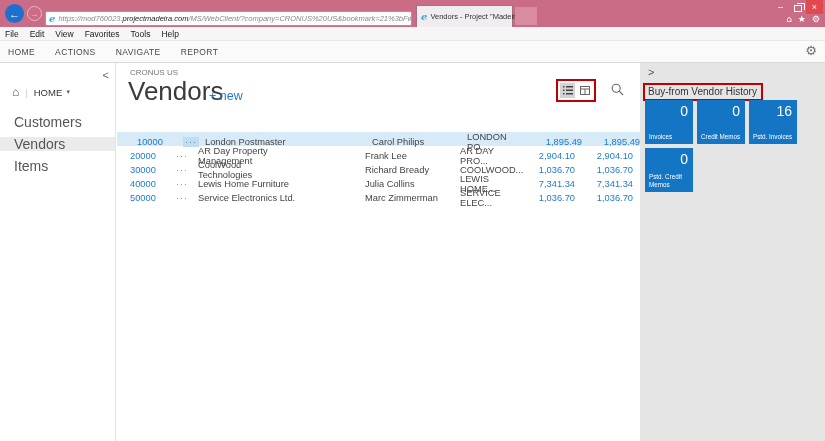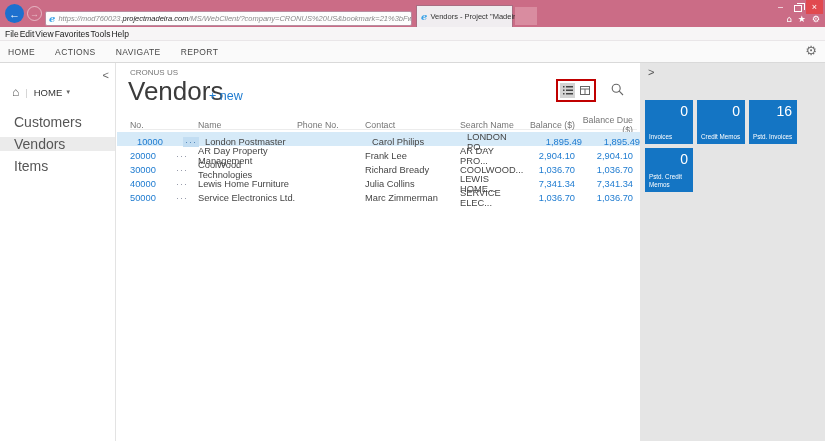--- a/index.html
+++ b/index.html
@@ -21,21 +21,21 @@
   .newtab { position:absolute; top:7px; left:515px; width:22px; height:18px; background:#d98ca0; }
   .win-controls { position:absolute; top:0; right:2px; display:flex; align-items:flex-start; }
   .win-btn { width:17px; height:14px; display:flex; align-items:center; justify-content:center; color:#fff; font-size:9px; }
   .win-close { background:#e1494f; }
   .restore-glyph { position:relative; width:8px; height:7px; border:1px solid #fff; margin-top:2px; }
   .restore-glyph::before { content:""; position:absolute; left:2px; top:-3px; width:7px; height:6px; border:1px solid #fff; border-bottom:none; border-left:none; }
   .chrome-icons { position:absolute; top:14px; right:5px; display:flex; gap:6px; color:#fff; font-size:9px; }
   .chrome-icons span { font-family:"DejaVu Sans",sans-serif; }
 
   
-  .menubar { position:absolute; top:27px; left:0; width:825px; height:14px; background:#f7f5f6; border-bottom:1px solid #e9e6e8; display:flex; align-items:center; gap:1px; padding-left:5px; font-size:8.5px; color:#1a1a1a; }
+  .menubar { position:absolute; top:27px; left:0; width:825px; height:14px; background:#f7f5f6; border-bottom:1px solid #e9e6e8; display:flex; align-items:center; gap:11px; padding-left:5px; font-size:8.5px; color:#1a1a1a; }
 
   
   .ribbon { position:absolute; top:41px; left:0; width:825px; height:22px; background:#fafafa; border-bottom:1px solid #d9d9d9; display:flex; align-items:center; gap:20px; padding-left:8px; font-size:8.5px; letter-spacing:.4px; color:#474747; }
   .ribbon .gear-right { position:absolute; right:8px; top:2px; font-size:13px; color:#6e6e6e; letter-spacing:0; }
 
   
   .sidebar { position:absolute; top:63px; left:0; width:116px; height:378px; background:#fff; border-right:1px solid #e3e3e3; }
   .collapse { position:absolute; top:6px; right:6px; font-size:11px; color:#666; }
   .home-row { position:absolute; top:22px; left:12px; display:flex; align-items:center; font-size:9.5px; color:#333; }
   .home-row .house { font-size:12px; color:#555; margin-right:6px; }
@@ -177,30 +177,20 @@
       </div>
     </div>
 
     <div class="search-btn">
       <svg width="13" height="13" viewBox="0 0 13 13">
           <circle cx="5.2" cy="5.2" r="4" fill="none" stroke="#666" stroke-width="1.1"></circle>
           <line x1="8.2" y1="8.2" x2="12" y2="12" stroke="#666" stroke-width="1.1"></line>
         </svg>
     </div>
 
-    <div class="grid-hdr">
-      <span>No.</span>
-      <span></span>
-      <span>Name</span>
-      <span>Phone No.</span>
-      <span>Contact</span>
-      <span>Search Name</span>
-      <span class="c-right">Balance ($)</span>
-      <span class="c-right last">Balance Due ($)</span>
-    </div>
 
     <div class="grid-row row-sel" style="top:69px">
       <span class="c-num">10000</span>
       <span class="dots">···</span>
       <span>London Postmaster</span>
       <span></span>
       <span>Carol Philips</span>
       <span>LONDON PO...</span>
       <span class="c-num c-right">1,895.49</span>
       <span class="c-num c-right last">1,895.49</span>
@@ -242,20 +232,21 @@
       <span></span>
       <span>Marc Zimmerman</span>
       <span>SERVICE ELEC...</span>
       <span class="c-num c-right">1,036.70</span>
       <span class="c-num c-right last">1,036.70</span>
     </div>
   </div>
 
   <div class="factbox">
     <span class="fb-expand">&gt;</span>
+    <div class="fb-title">Buy-from Vendor History</div>
     <div class="tiles">
       <div class="tile">
         <span class="val">0</span>
         <span class="lbl">Invoices</span>
       </div>
       <div class="tile">
         <span class="val">0</span>
         <span class="lbl">Credit Memos</span>
       </div>
       <div class="tile">

